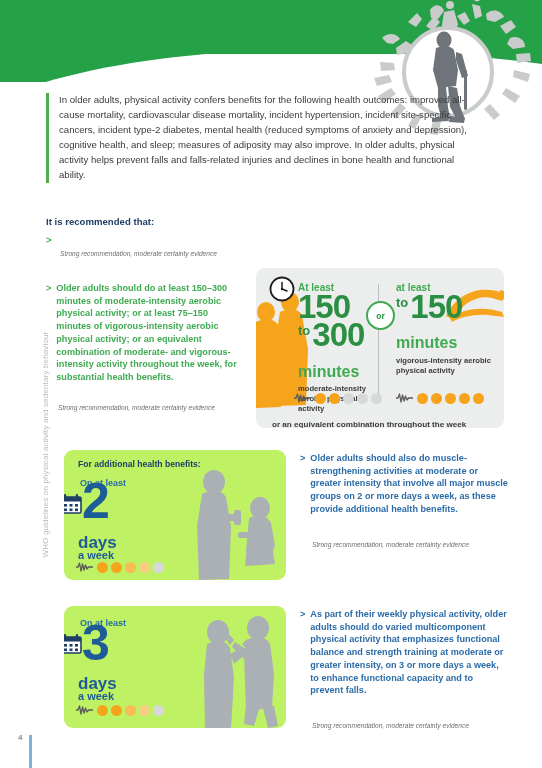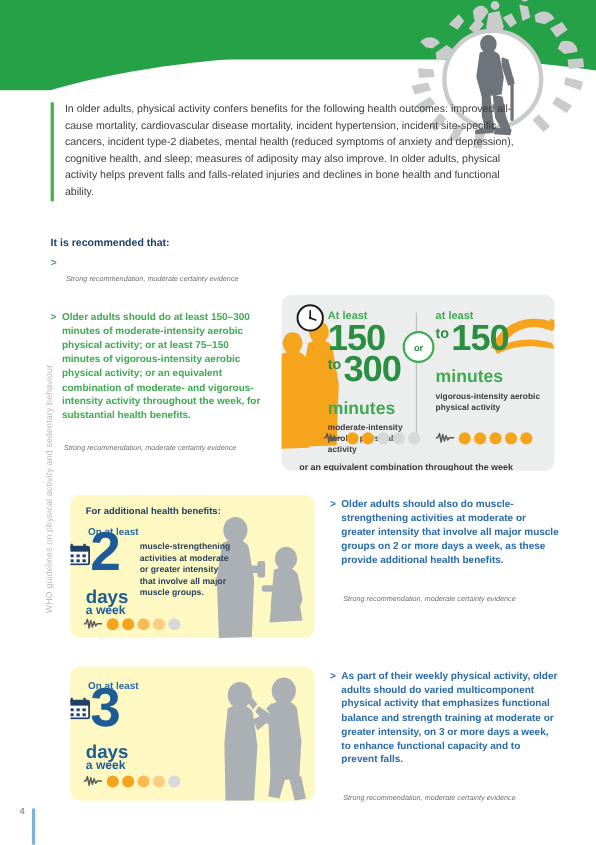--- a/index.html
+++ b/index.html
@@ -106,21 +106,21 @@
   .wave{width:17px;height:12px;flex:0 0 auto;margin-right:1px;}
   .dotsL{position:absolute;left:38px;top:124px;}
   .dotsR{position:absolute;left:140px;top:124px;}
   .footnote{
     position:absolute;left:16px;top:152px;
     color:#3b3b3b;font-size:8.1px;font-weight:bold;
   }
   .swimmer{position:absolute;left:188px;top:18px;width:66px;height:40px;}
   
   .panel-blue{
-    position:absolute;background:#fef9c3;border-radius:9px;overflow:hidden;
+    position:absolute;background:#bef264;border-radius:9px;overflow:hidden;
   }
   .p2{left:64px;top:450px;width:222px;height:130px;}
   .p3{left:64px;top:606px;width:222px;height:122px;}
   .pb-head{
     position:absolute;left:14px;top:9px;color:#1f3f66;font-size:8.6px;font-weight:bold;
   }
   .onatleast{position:absolute;left:16px;color:#2a6ba8;font-size:9px;font-weight:bold;}
   .cal{position:absolute;width:22px;height:20px;}
   .numbig{
     position:absolute;color:#1d5c96;font-size:50px;font-weight:bold;line-height:.78;
@@ -319,21 +319,20 @@
         <rect x="15" y="10" width="3" height="2.6"></rect>
       <rect x="4" y="14.5" width="3" height="2.6"></rect>
         <rect x="9.5" y="14.5" width="3" height="2.6"></rect>
         <rect x="15" y="14.5" width="3" height="2.6"></rect>
     </g>
   </svg>
 
   <div class="numbig" style="left:18px;top:32px;">2</div>
   <div class="days" style="left:14px;top:83px;">days</div>
   <div class="aweek" style="left:14px;top:99px;">a week</div>
-  <div class="pbtext" style="left:63px;top:42px;width:84px;">muscle-strengthening activities at moderate or greater intensity that involve all major muscle groups.</div>
 
   <div class="pbdots" style="left:12px;top:111px;">
     <svg class="wave" viewBox="0 0 17 12">
       <polyline points="0,6 2,6 3.5,2 5,10 6.5,3 8,9 9.5,4 11,8 12.5,6 17,6" fill="none" stroke="#5a5a5a" stroke-width="1.3" stroke-linejoin="round"></polyline>
     </svg>
     <span class="dot" style="background: rgb(247, 164, 29);"></span>
     <span class="dot" style="background: rgb(247, 164, 29);"></span>
     <span class="dot" style="background: rgb(249, 187, 83);"></span>
     <span class="dot" style="background: rgb(251, 206, 132);"></span>
     <span class="dot" style="background: rgb(215, 217, 216);"></span>

